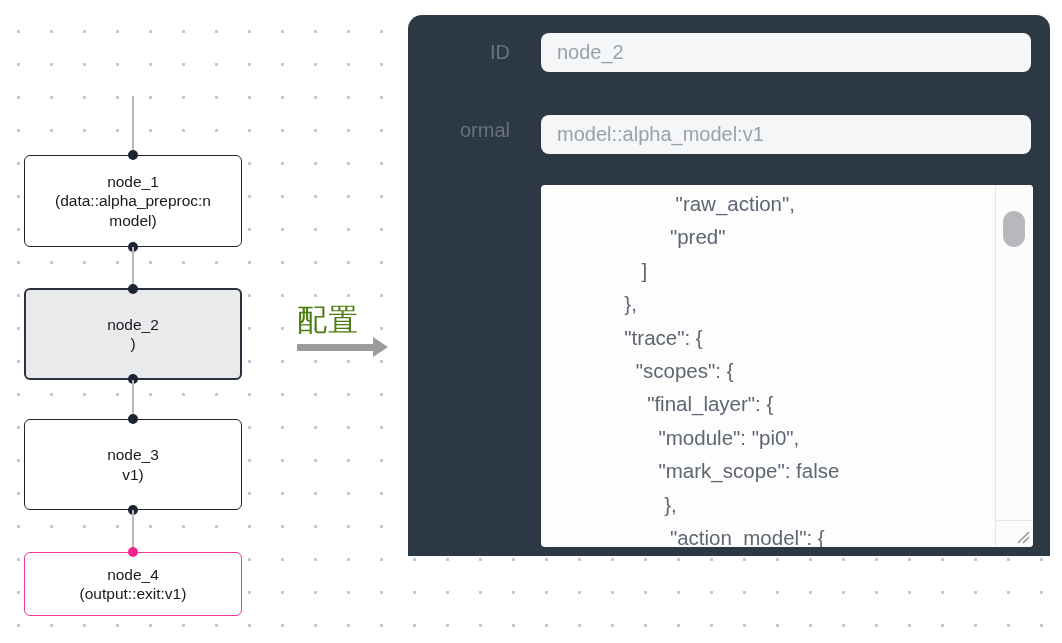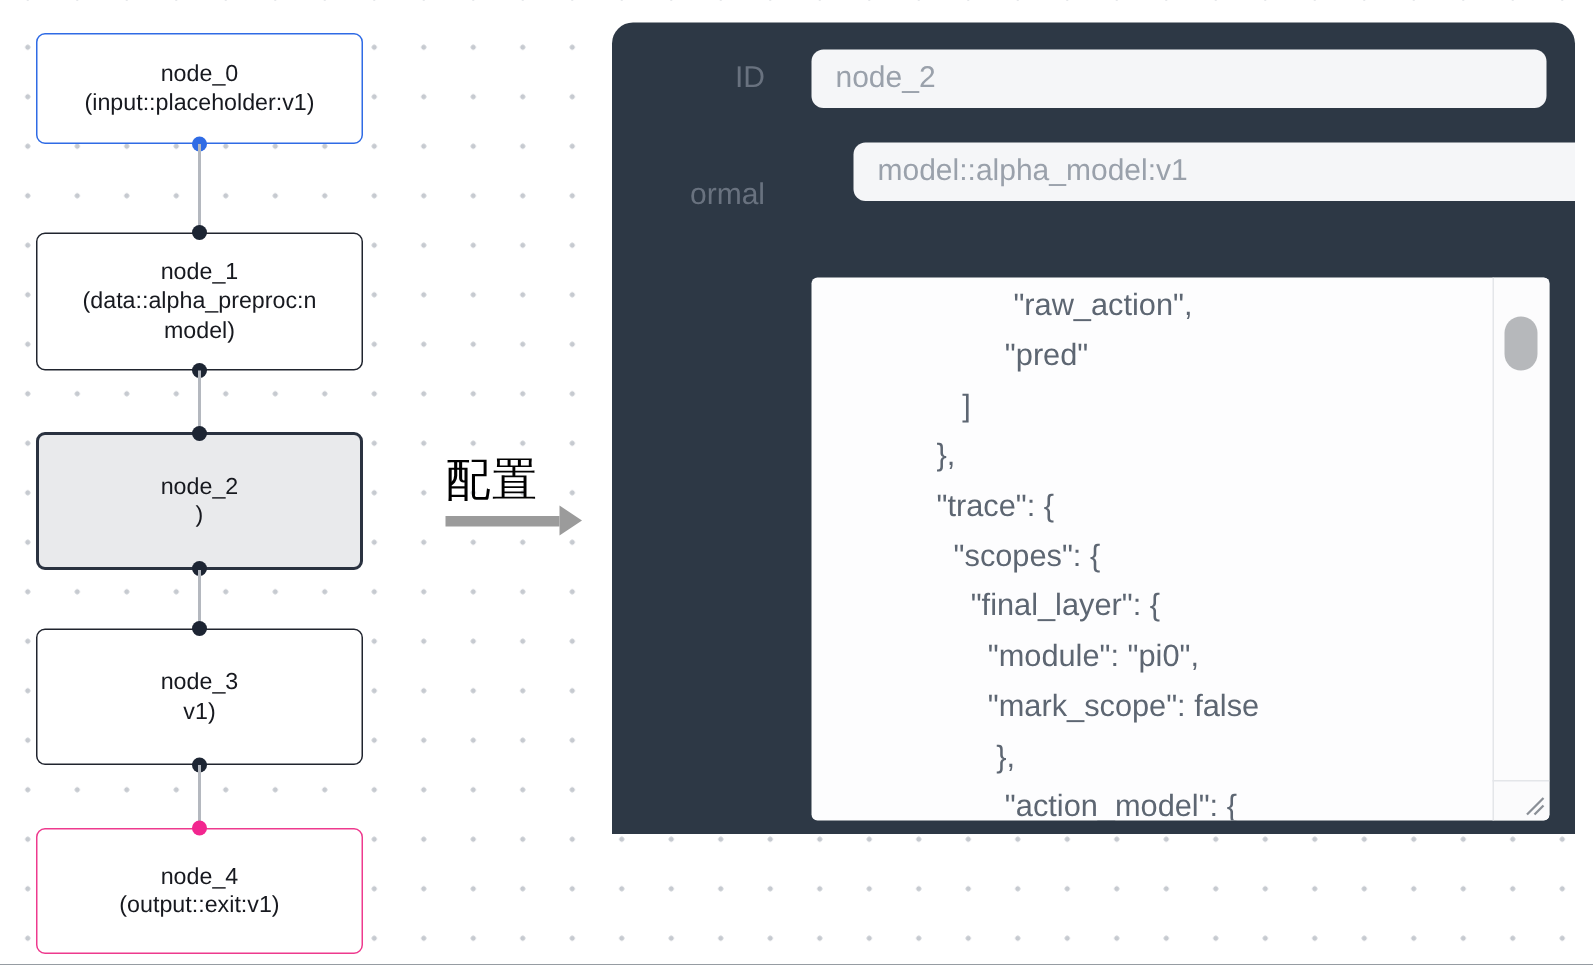--- a/index.html
+++ b/index.html
@@ -28,21 +28,21 @@
     left:50%;transform:translateX(-50%);
   }
   .port.top{top:-6px;}
   .port.bottom{bottom:-6px;}
   .edge{
     position:absolute;left:132.2px;width:1.5px;background:#b4b8bf;
   }
   
   .annot-label{
     position:absolute;left:297px;top:300px;z-index:1;
-    font-size:30px;color:#000000;letter-spacing:1px;
+    font-size:30px;color:#4d7c0f;letter-spacing:1px;
     font-family:"Liberation Sans",sans-serif;
   }
   .arrow-shaft{position:absolute;left:297px;top:344px;width:76px;height:7px;background:#9b9b9b;z-index:1;}
   .arrow-head{
     position:absolute;left:373px;top:337px;width:0;height:0;z-index:1;
     border-left:15px solid #9b9b9b;border-top:10.5px solid transparent;border-bottom:10.5px solid transparent;
   }
   
   .panel{
     position:absolute;left:408px;top:15px;width:642px;height:541px;z-index:2;
@@ -87,25 +87,20 @@
     font-size:19px;font-weight:bold;letter-spacing:0.5px;
     font-family:"Liberation Sans",sans-serif;cursor:pointer;margin-left:16px;
   }
 </style>
 </head>
 <body>
 
 <div class="dots"></div>
 
 <div class="flow">
-    <div class="node" style="top: 22px; height: 74px; border-color: rgb(47, 107, 229); background: rgb(255, 255, 255);">
-      <div>node_0</div>
-      <div>(input::placeholder:v1)</div>
-      <div class="port bottom" style="background: rgb(47, 107, 229);"></div>
-    </div>
     <div class="edge" style="top: 96px; height: 59px; background: rgb(180, 184, 191);"></div>
     <div class="node" style="top: 155px; height: 92px; border-color: rgb(32, 36, 46); background: rgb(255, 255, 255);">
       <div>node_1</div>
       <div>(data::alpha_preproc:n</div>
       <div>model)</div>
       <div class="port top" style="background: rgb(29, 37, 51);"></div>
       <div class="port bottom" style="background: rgb(29, 37, 51);"></div>
     </div>
     <div class="edge" style="top: 247px; height: 41px; background: rgb(180, 184, 191);"></div>
     <div class="node selected" style="top: 288px; height: 92px; border-color: rgb(42, 50, 64); background: rgb(233, 234, 236);">
@@ -115,38 +110,38 @@
       <div class="port bottom" style="background: rgb(29, 37, 51);"></div>
     </div>
     <div class="edge" style="top: 380px; height: 39px; background: rgb(180, 184, 191);"></div>
     <div class="node" style="top: 419px; height: 91px; border-color: rgb(32, 36, 46); background: rgb(255, 255, 255); justify-content: center;">
       <div>node_3</div>
       <div>v1)</div>
       <div class="port top" style="background: rgb(29, 37, 51);"></div>
       <div class="port bottom" style="background: rgb(29, 37, 51);"></div>
     </div>
     <div class="edge" style="top: 510px; height: 42px; background: rgb(180, 184, 191);"></div>
-    <div class="node" style="top: 552px; height: 84px; border-color: rgb(238, 58, 142); background: rgb(255, 255, 255);">
+    <div class="node" style="top: 552px; height: 64px; border-color: rgb(238, 58, 142); background: rgb(255, 255, 255);">
       <div>node_4</div>
       <div>(output::exit:v1)</div>
       <div class="port top" style="background: rgb(242, 38, 143);"></div>
     </div>
   </div>
 
 <div class="annot-label">配置</div>
 <div class="arrow-shaft" style="background: rgb(155, 155, 155);"></div>
 <div class="arrow-head" style="border-left-color: rgb(155, 155, 155);"></div>
 
 <div class="panel" style="background: rgb(45, 56, 69);">
 
   <div class="field-label" style="top:18px">ID</div>
   <input class="field-input" style="top: 18px;" type="text" value="node_2">
 
   <div class="field-label" style="top:96px">ormal</div>
-  <input class="field-input" style="top: 80px; margin-left: 28px;" type="text" value="model::alpha_model:v1">
+  <input class="field-input" style="top: 100px;" type="text" value="model::alpha_model:v1">
 
 
   <div class="editor">
     <pre>                     "raw_action",
                     "pred"
                ]
             },
             "trace": {
               "scopes": {
                 "final_layer": {

